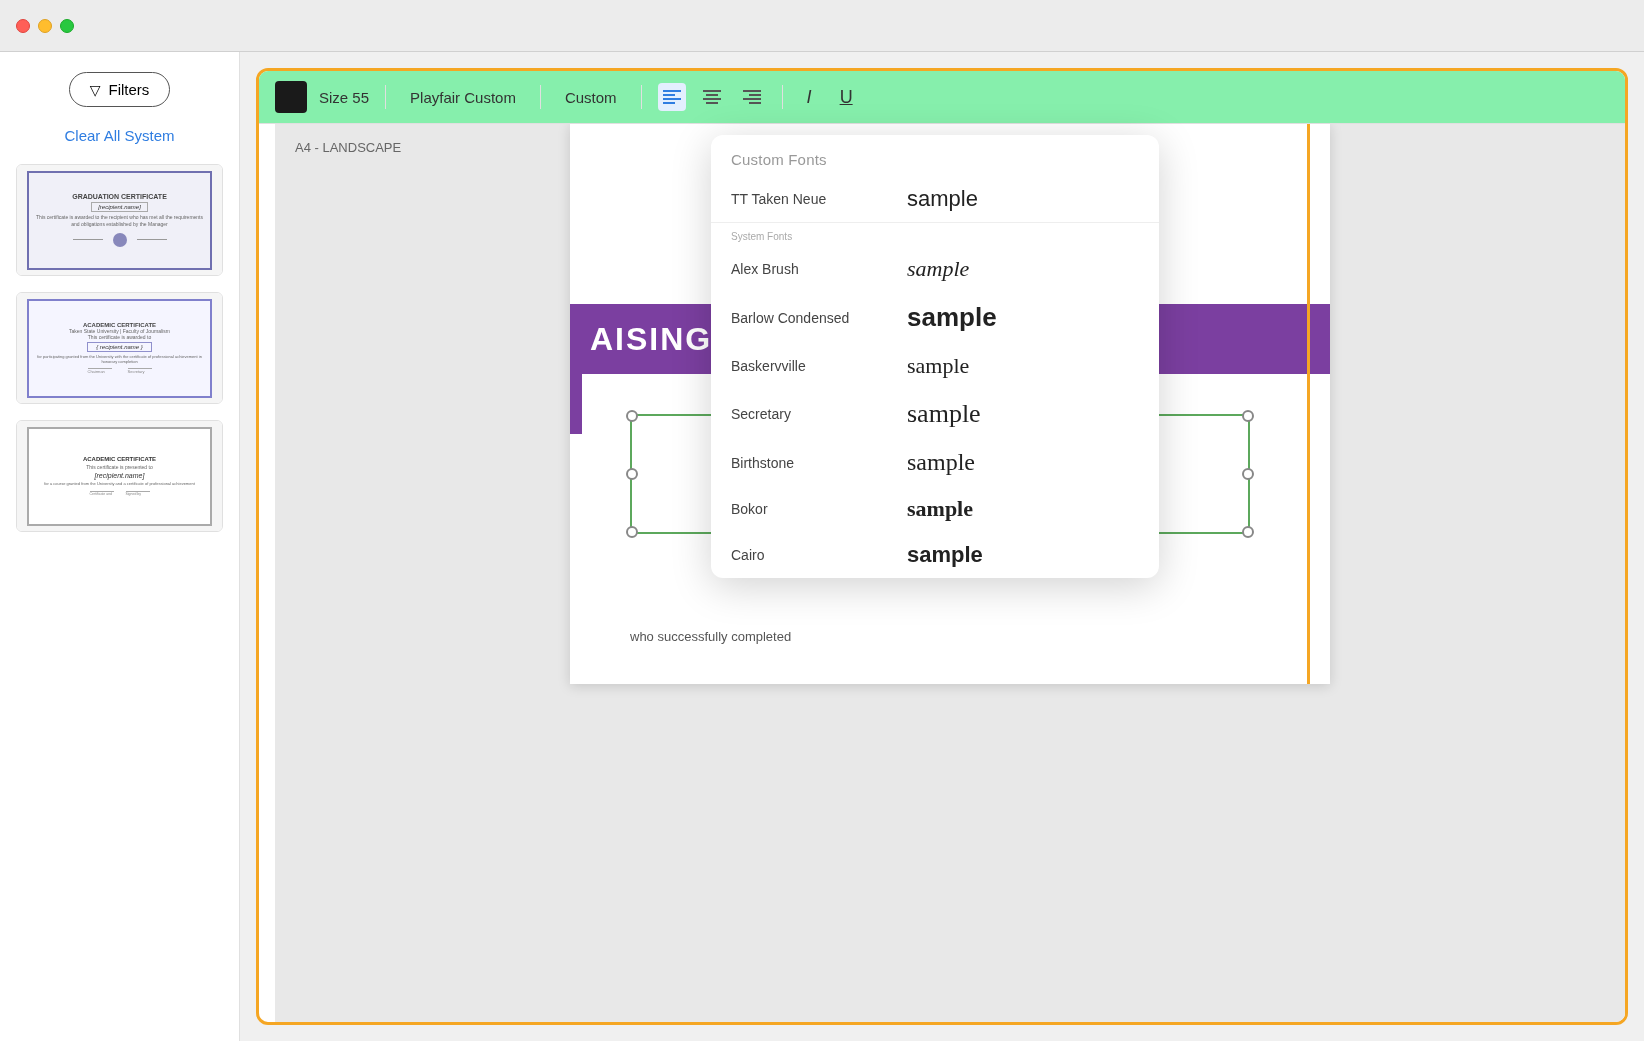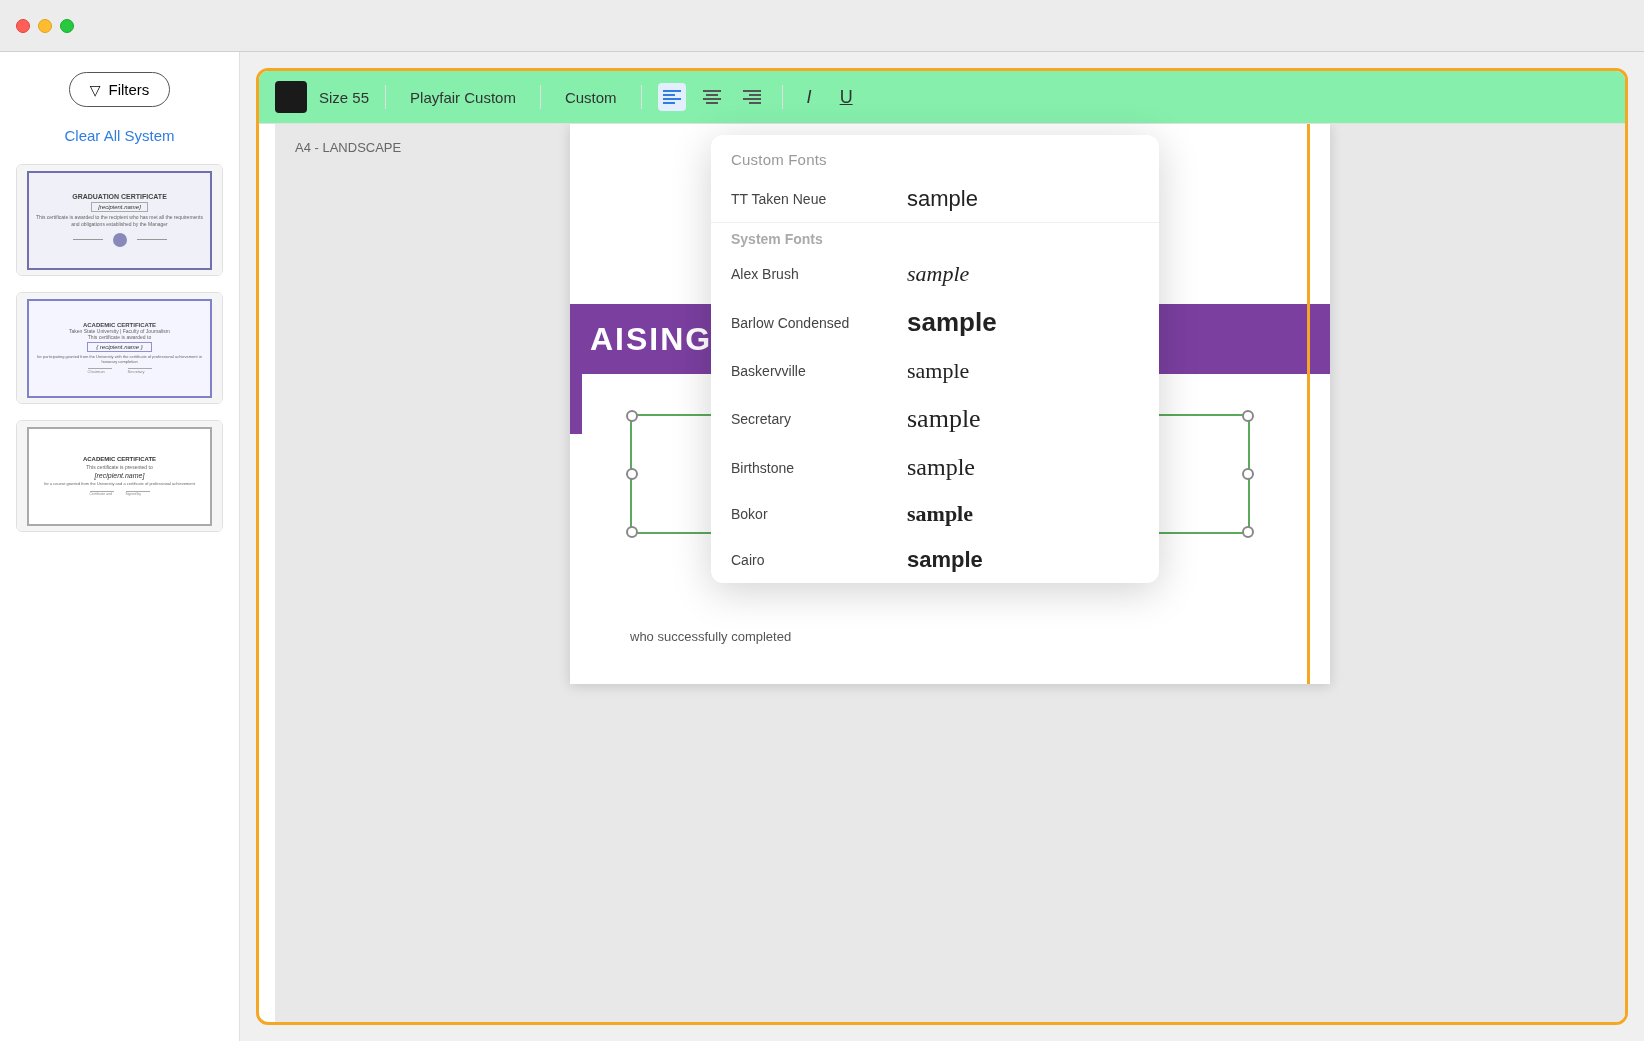--- a/index.html
+++ b/index.html
@@ -271,23 +271,23 @@
     }
     .font-dropdown-header {
       padding: 16px 20px 8px;
       font-size: 15px;
       color: #999;
       font-weight: 400;
       letter-spacing: 0.2px;
     }
     .font-section-header {
       padding: 8px 20px 4px;
-      font-size: 14px;
+      font-size: 10px;
       color: #aaa;
-      font-weight: 700;
+      font-weight: 400;
     }
     .font-item {
       display: flex;
       align-items: center;
       padding: 10px 20px;
       cursor: pointer;
       gap: 16px;
     }
     .font-name {
       font-size: 14px;

